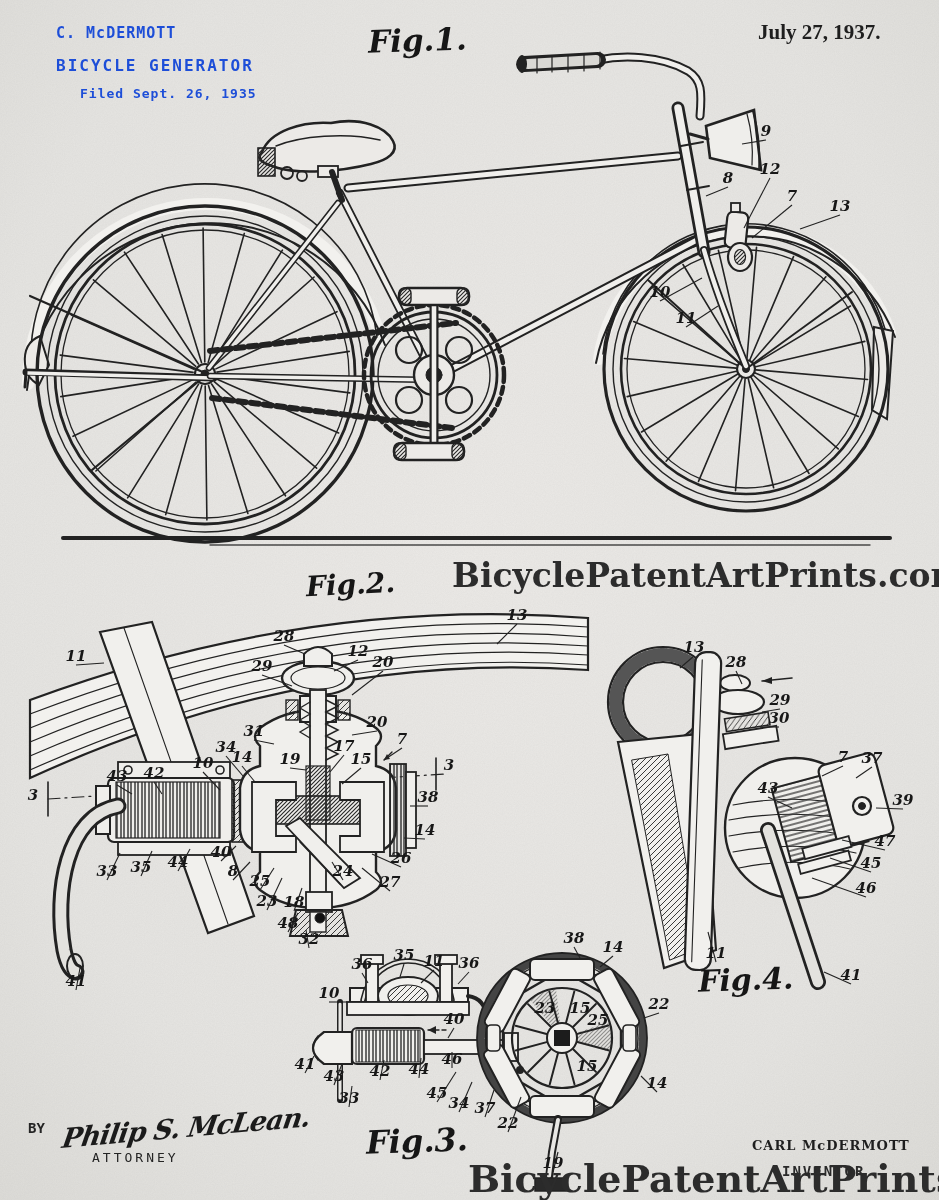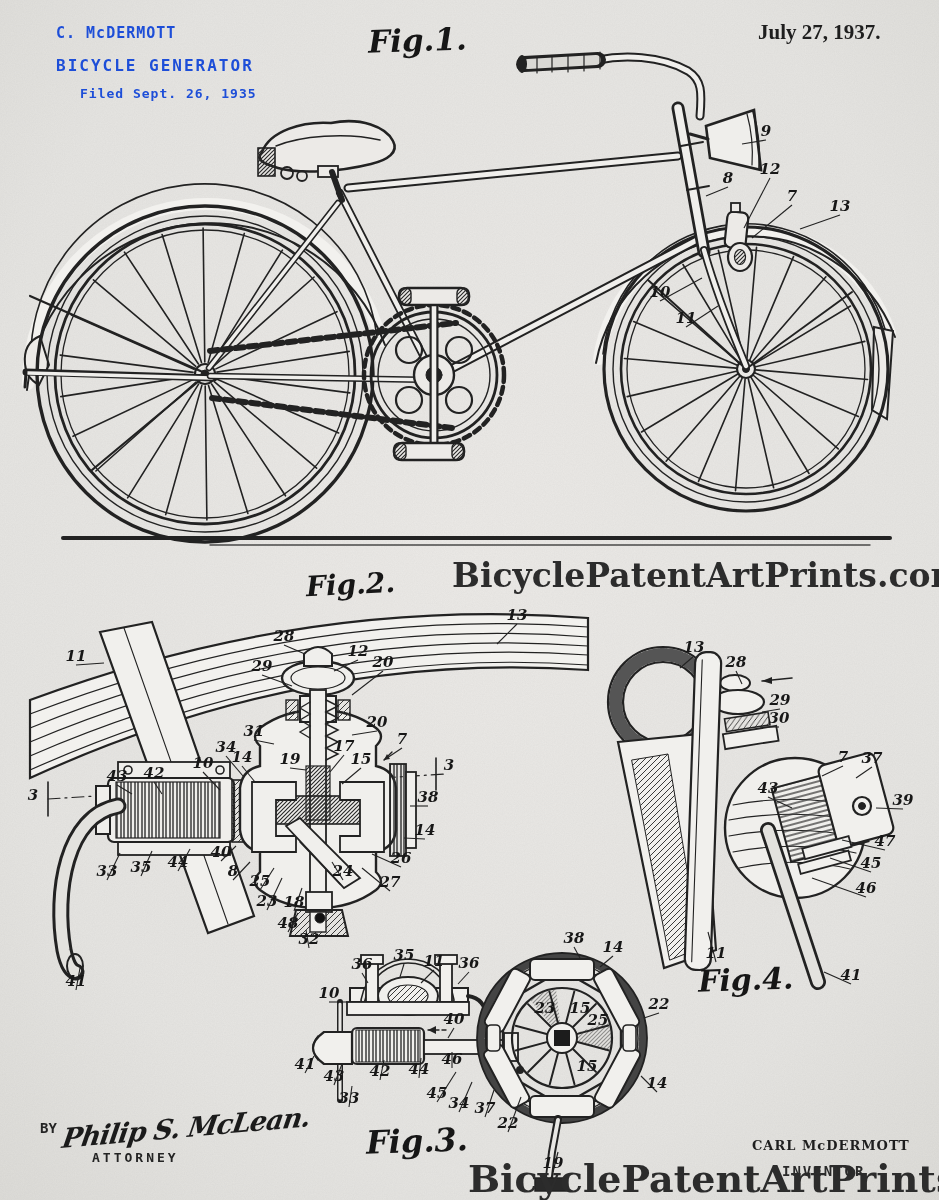--- a/index.html
+++ b/index.html
@@ -15,24 +15,24 @@
   .hdr-filed{left:44px;top:86px;font-size:13px;letter-spacing:1px;margin-left:36px;}
   .pat-date{left:758px;top:20px;font-size:21px;font-weight:bold;font-family:Liberation Serif, serif;}
   .figcap{font-style:italic;font-weight:bold;font-family:"DejaVu Serif",serif;color:#161616;}
   .figcap-1{left:368px;top:22px;font-size:31px;transform:rotate(-2deg);}
   .figcap-2{left:306px;top:568px;font-size:28px;transform:rotate(-3deg);}
   .figcap-3{left:366px;top:1122px;font-size:32px;transform:rotate(-2deg);}
   .figcap-4{left:698px;top:962px;font-size:30px;transform:rotate(-2deg);}
   .wm{font-family:"DejaVu Serif",serif;font-weight:bold;color:#2c2c2c;}
   .wm-mid{left:452px;top:556px;font-size:33px;}
   .wm-bottom{left:468px;top:1156px;font-size:38px;}
-  .sig-by{left:40px;top:1120px;font-size:14px;font-weight:bold;font-family:"DejaVu Sans Mono",monospace;color:#242424;}
+  .sig-by{left:28px;top:1120px;font-size:14px;font-weight:bold;font-family:"DejaVu Sans Mono",monospace;color:#242424;}
   .sig-name{left:62px;top:1112px;font-size:27px;font-style:italic;font-weight:bold;
             letter-spacing:-1px;transform:rotate(-5deg) skewX(-14deg);color:#1b1b1b;}
-  .sig-role{left:92px;top:1150px;font-size:13px;letter-spacing:3px;font-weight:bold;
+  .sig-role{left:92px;top:1150px;font-size:13px;letter-spacing:3px;font-weight:normal;
             font-family:"DejaVu Sans Mono",monospace;color:#242424;}
   .inv-name{left:752px;top:1138px;font-size:13px;font-weight:bold;letter-spacing:1px;}
   .inv-role{left:782px;top:1155px;font-size:14px;letter-spacing:2px;font-weight:bold;
             font-family:"DejaVu Sans Mono",monospace;color:#2a2a2a;margin-top:8px;}
 </style>
 </head>
 <body>
 
 <div id="page">
 

